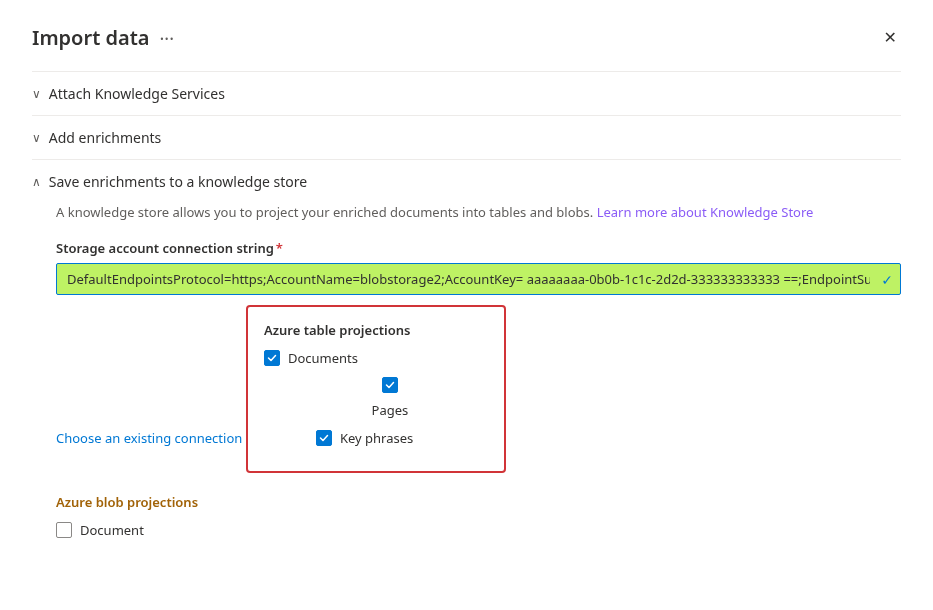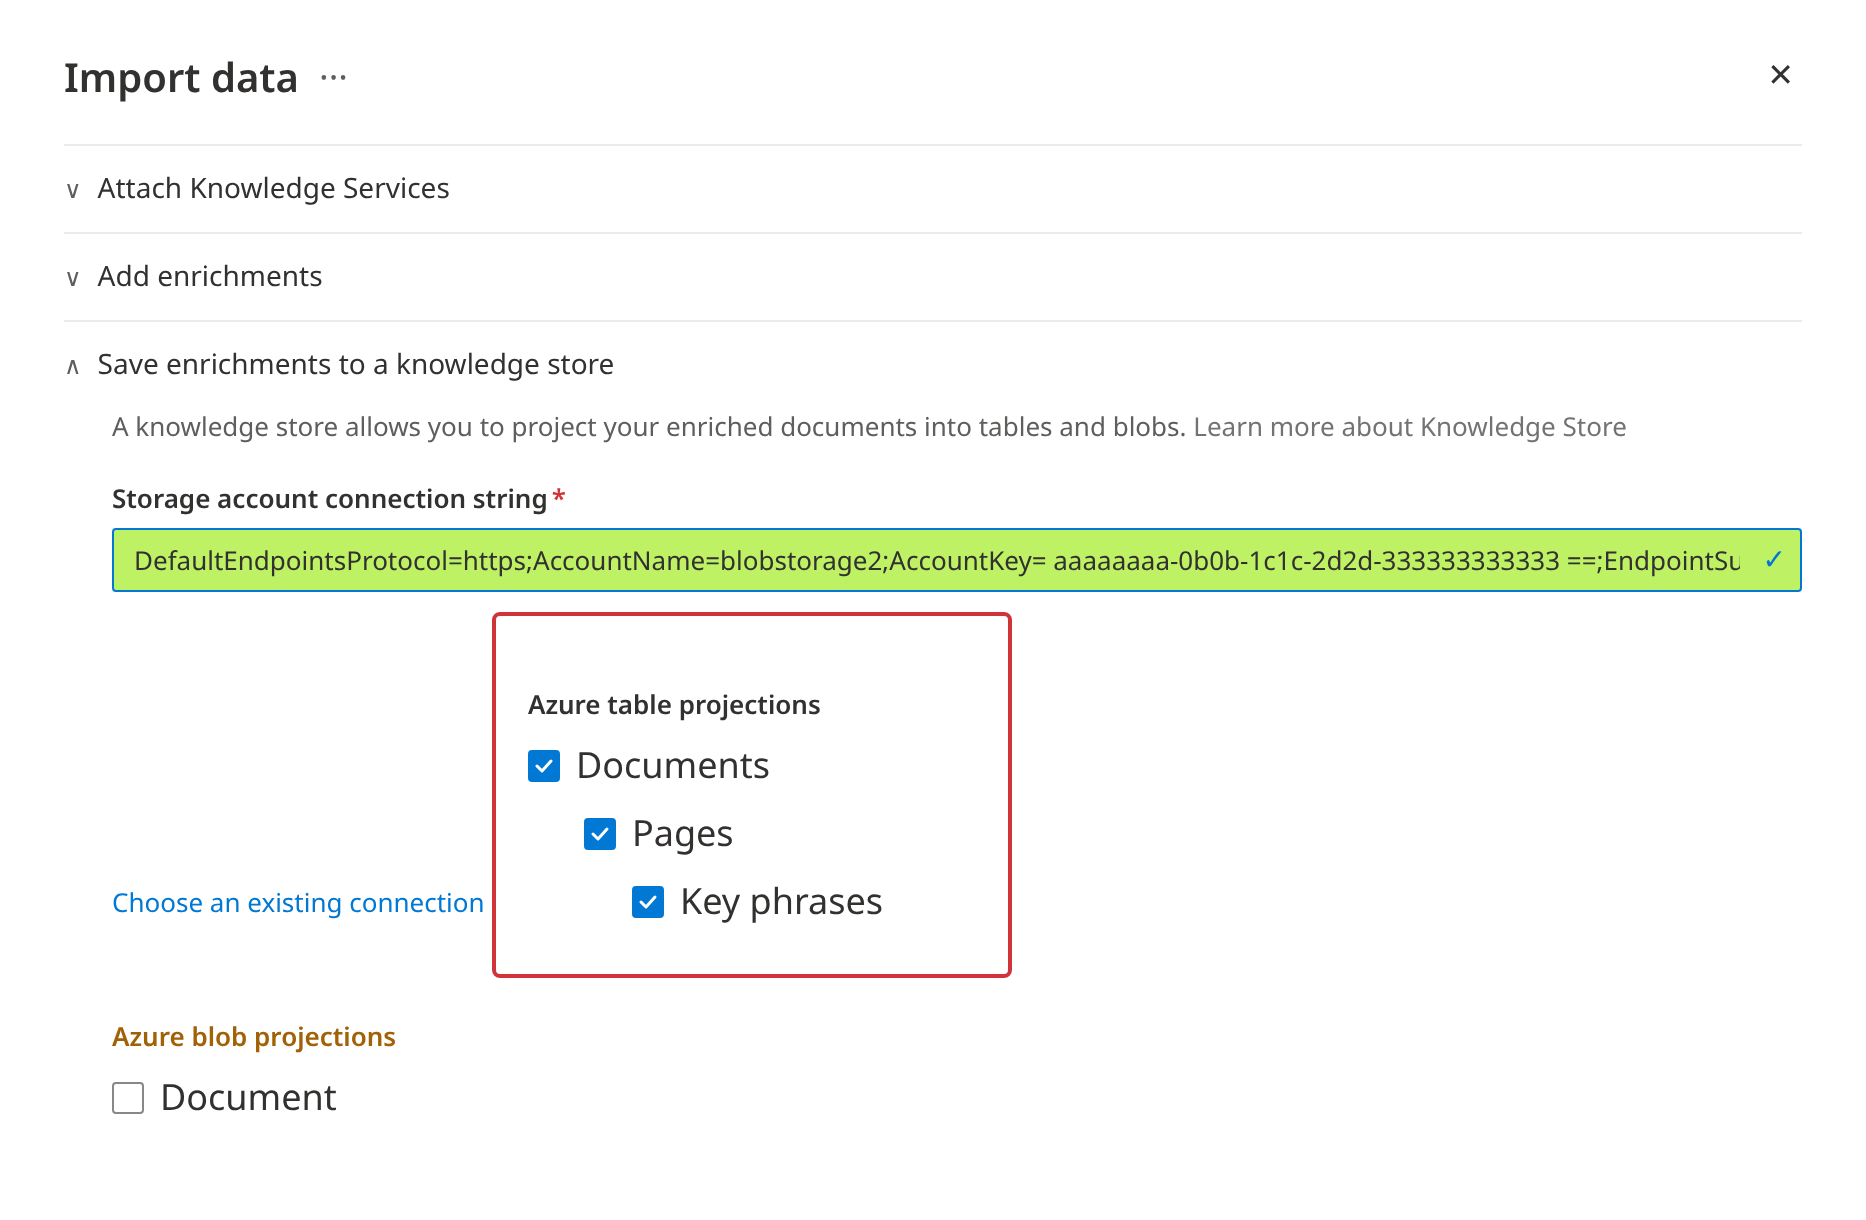--- a/index.html
+++ b/index.html
@@ -82,21 +82,21 @@
     }
 
     .description-text {
       font-size: 13px;
       color: #605e5c;
       margin-bottom: 16px;
       line-height: 1.5;
     }
 
     .learn-more-link {
-      color: #737373;
+      color: #8b5cf6;
       text-decoration: none;
       cursor: pointer;
     }
 
     .field-label {
       font-size: 13px;
       font-weight: 600;
       color: #323130;
       margin-bottom: 6px;
     }
@@ -150,34 +150,34 @@
       display: inline-block;
       min-width: 260px;
       margin-bottom: 16px;
     }
 
     .projections-title {
       font-size: 13px;
       font-weight: 600;
       color: #323130;
       margin-bottom: 10px;
-      margin-top: 21px;
     }
 
     .checkbox-item {
       display: flex;
       align-items: center;
       gap: 8px;
       margin-bottom: 10px;
-      font-size: 18px;
+      font-size: 13px;
       color: #323130;
     }
 
     .checkbox-item-nested {
       margin-left: 28px;
+      flex-direction: column;
     }
 
     .checkbox-item-nested2 {
       margin-left: 52px;
     }
 
     .checkbox-checked {
       width: 16px;
       height: 16px;
       background: #0078d4;

